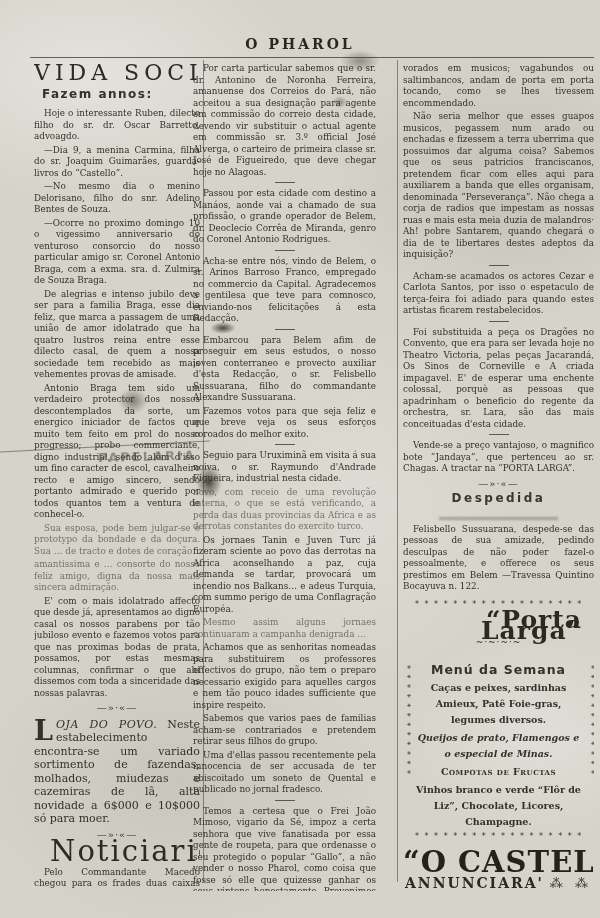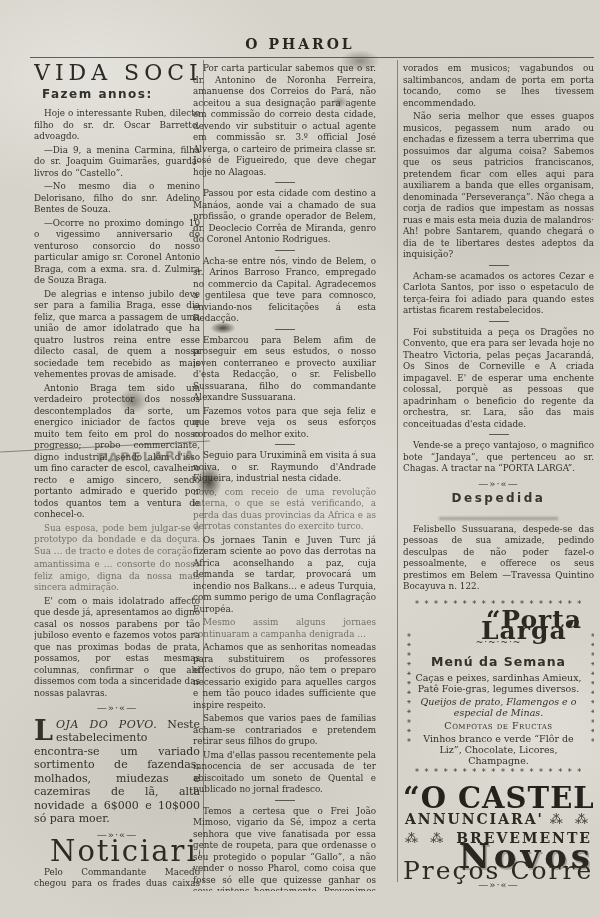--- a/index.html
+++ b/index.html
@@ -62,22 +62,22 @@
     font-size:12px; letter-spacing:2.5px; margin:4px 0 12px; color:#3a362f;
   }
   .smudge { width:62%; height:3px; margin:0 auto 4px; background:rgba(70,64,55,0.35); filter:blur(1px); }
 
   .pl-box { position:relative; margin:5px 0 8px; padding:2px 12px 2px; text-align:center; }
   .stars { font-family:"DejaVu Sans", sans-serif; font-size:8px; letter-spacing:1.5px; white-space:nowrap; overflow:hidden; color:#36332c; line-height:10px; }
   .stars-side { position:absolute; top:12px; bottom:12px; width:9px; writing-mode:vertical-rl; text-orientation:mixed; overflow:hidden; }
   .stars-left { left:-1px; } .stars-right { right:-1px; }
   .pl-title { font-size:25px; font-weight:bold; letter-spacing:1px; margin:4px 0 0; color:#2c2923;text-align:right; }
   .pl-squiggle { font-size:9px; letter-spacing:1px; margin:0 0 2px; color:#3e3a33; }
-  .pl-menu { font-family:"DejaVu Sans", sans-serif; font-weight:bold; font-size:12.5px; letter-spacing:1px; margin:8px 0 4px; }
-  .pl-line { font-size:9.5px; line-height:11px; margin:0 0 2px; }
+  .pl-menu { font-family:"DejaVu Sans", sans-serif; font-weight:bold; font-size:12.5px; letter-spacing:1px; margin:16px 0 4px; }
+  .pl-line { font-size:9.5px; line-height:16px; margin:0 0 2px;font-weight:bold; }
   .pl-line.it { font-style:italic; }
   .pl-line.sc { font-variant:small-caps; letter-spacing:0.5px; }
 
   .castello-title { text-align:center; font-size:29px; font-weight:bold; letter-spacing:1px; margin:13px 0 10px; color:#25221d; white-space:nowrap; }
   .annun-row { display:flex; justify-content:space-between; align-items:center; font-weight:bold; font-size:14px; letter-spacing:2px; margin:0 2px 7px; color:#2c2923; }
   .flowers { font-size:13px; letter-spacing:4px; color:#3a362f; font-weight:normal; }
   .novos { text-align:right; font-size:34px; font-weight:bold; letter-spacing:4px; margin:2px 0 2px; color:#2a2722; text-shadow:1.5px 1.5px 0 rgba(50,46,40,0.30); }
   .precos { text-align:center; font-size:25px; letter-spacing:2px; font-weight:500; margin:0 0 2px; color:#2d2a24; white-space:nowrap; }
   .vende { font-size:9.5px; line-height:11.8px; }
   .vende p { margin:0 0 1px; text-indent:12px; }

